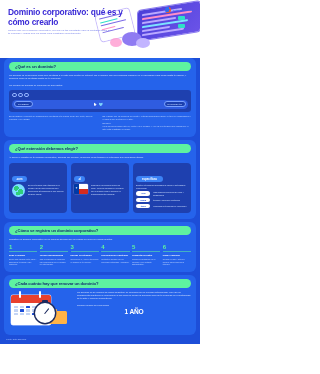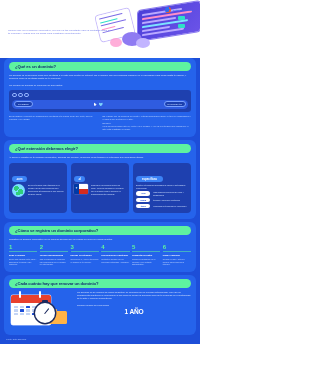--- a/index.html
+++ b/index.html
@@ -163,20 +163,22 @@
           <s></s>
           <s></s>
       </div>
       <div class="il-blob p"></div>
       <div class="il-blob q"></div>
       <div class="il-blob r"></div>
       <div class="il-chip" style="left:86px;top:14px"></div>
       <div class="il-chip" style="left:86px;top:22px"></div>
     </div>
 
+    <div class="hero-title">Dominio corporativo:
+qué es y cómo crearlo</div>
     <div class="hero-sub">Conoce qué es un dominio corporativo, por qué es tan importante para la identidad digital de tu empresa y cuáles son los pasos para registrarlo correctamente.</div>
 
     <div class="logo">
       <span class="logo-mark"></span>
       <span class="logo-word">entel empresas</span>
     </div>
   </div>
 
   <div class="body-blue">
 

